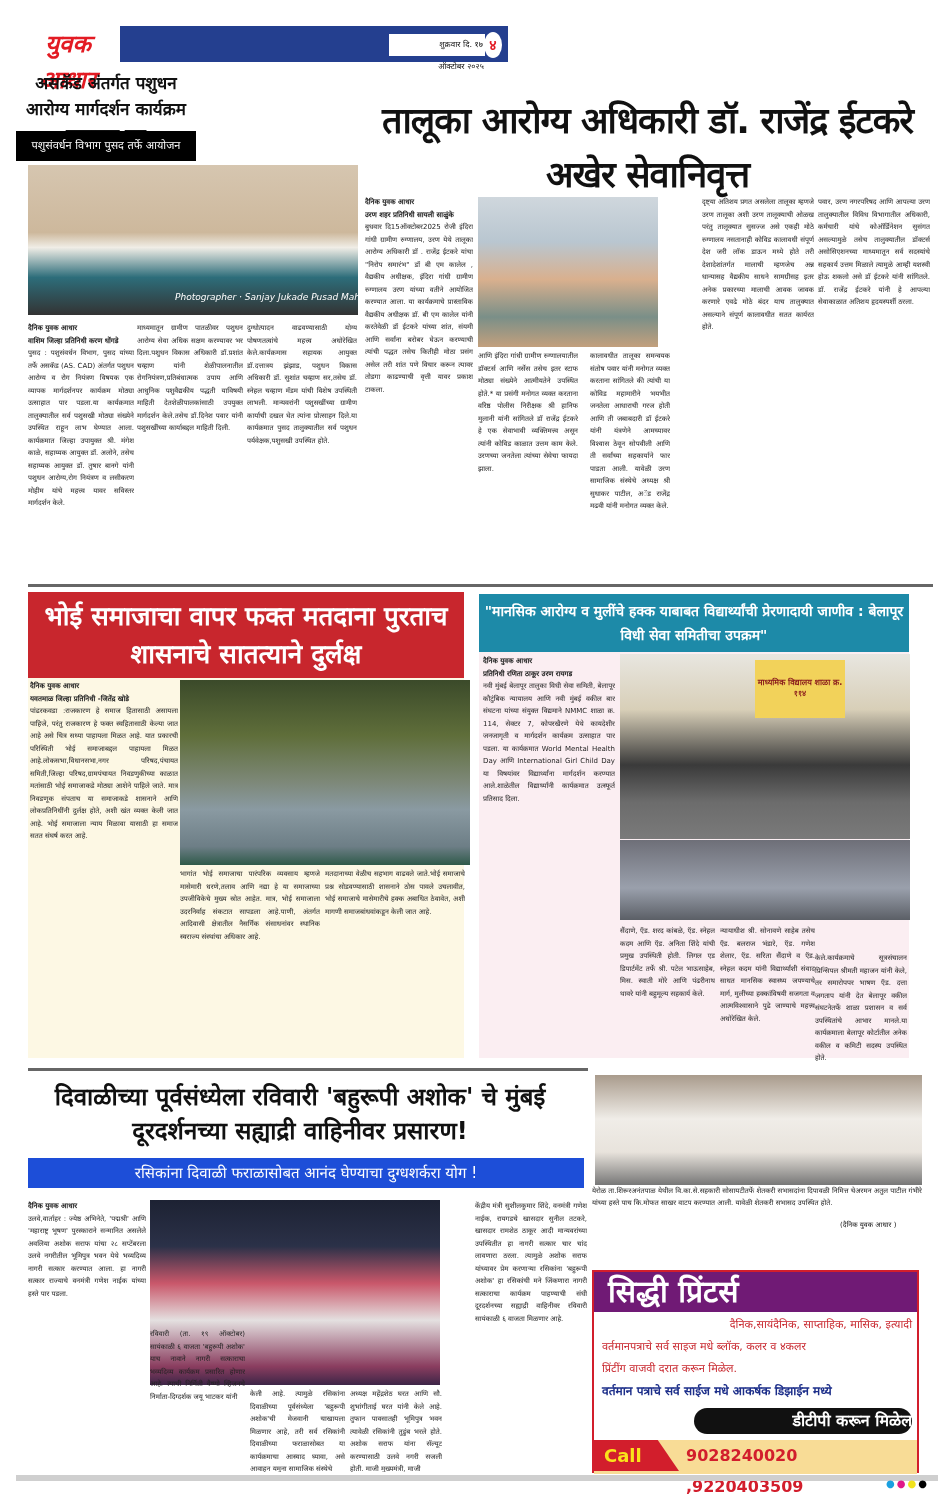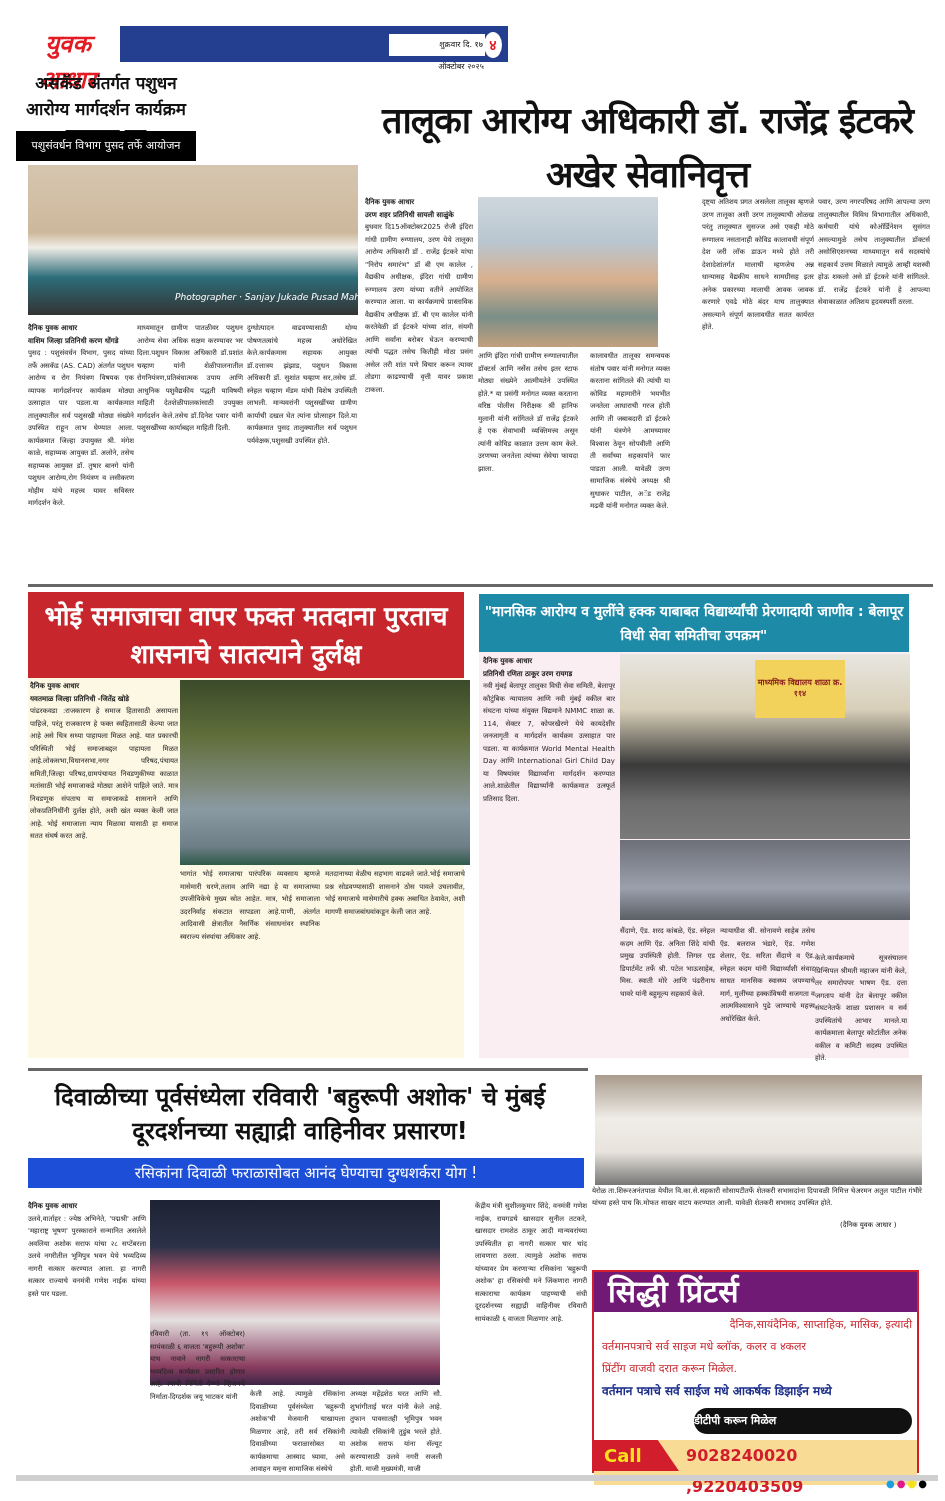--- a/index.html
+++ b/index.html
@@ -28,22 +28,22 @@
   .head-diwali { left: 16px; top: 1080px; width: 568px; font-weight: bold; font-size: 24px; line-height: 34px; text-align: center; }
   .bluebar { left: 28px; top: 1158px; width: 556px; height: 30px; background: #1d4ed8; color: #fff; font-size: 15px; line-height: 30px; text-align: center; }
   .photo-stage { left: 150px; top: 1200px; width: 290px; height: 185px; background: linear-gradient(180deg,#1d2233 0%,#2b3148 25%,#c9576a 45%,#e4e0e0 65%,#8a3d5f 90%,#3d2547 100%); }
   .photo-farmers { left: 595px; top: 1075px; width: 327px; height: 110px; background: linear-gradient(180deg,#a99b8c 0%,#f0ede8 40%,#e8e3dc 70%,#777 100%); }
   .caption { left: 592px; top: 1185px; width: 330px; font-size: 7px; line-height: 12px; text-align: justify; }
   .credit { left: 840px; top: 1220px; font-size: 7px; }
   .ad { left: 592px; top: 1270px; width: 327px; height: 203px; border: 2px solid #d21e2c; background: #fff; }
   .ad-title { left: 0; top: 0; width: 100%; height: 40px; background: #701a75; color: #fff; font-weight: bold; font-size: 30px; line-height: 40px; padding-left: 14px; }
   .ad-line { left: 8px; width: 310px; font-size: 11px; line-height: 18px; color: #c8262d; text-align: right; }
   .ad-blue { left: 8px; top: 110px; width: 310px; font-size: 12px; color: #1d2f8a; font-weight: bold; }
-  .ad-pill { left: 100px; top: 136px; width: 218px; height: 26px; background: #111; color: #fff; border-radius: 14px; font-weight: bold; font-size: 11px; line-height: 26px; text-align: left; }
-  .ad-call { left: 0; top: 168px; width: 100%; height: 45px; background: #f8dc96; }
+  .ad-pill { left: 100px; top: 136px; width: 218px; height: 26px; background: #111; color: #fff; border-radius: 14px; font-weight: bold; font-size: 16px; line-height: 26px; text-align: right; }
+  .ad-call { left: 0; top: 168px; width: 100%; height: 34px; background: #f8dc96; }
   .ad-call-label { left: 0; top: 0; width: 85px; height: 31px; background: #d21e2c; color: #f9e21b; font-weight: bold; font-size: 18px; line-height: 31px; padding-left: 10px; clip-path: polygon(0 0, 75% 0, 100% 100%, 0 100%); }
   .ad-phone { left: 92px; top: 0; font-size: 16px; line-height: 31px; color: #d21e2c; font-weight: bold; }
   .dots { top: 1478px; font-size: 10px; letter-spacing: 2px; }
   .bottom-rule { left: 16px; top: 1475px; width: 922px; height: 6px; background: #cfcfcf; }
 </style>
 </head>
 <body>
 
 <div class="abs masthead"></div>
 <div class="abs logo">युवक आधार</div>

